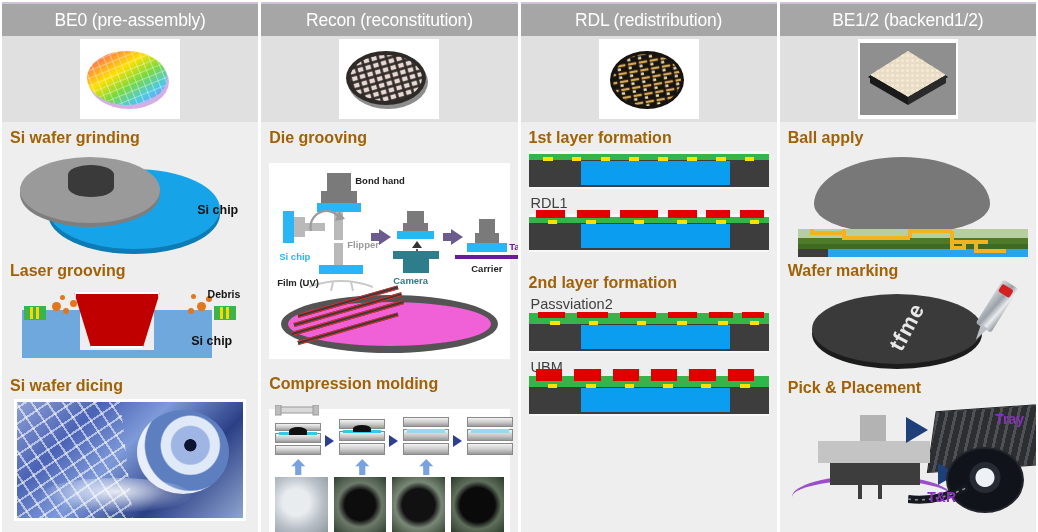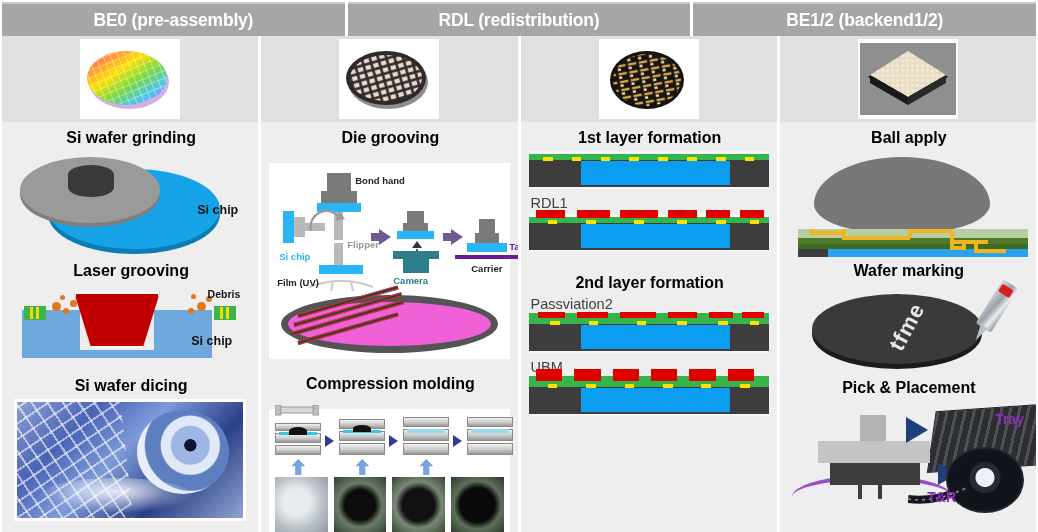--- a/index.html
+++ b/index.html
@@ -24,21 +24,21 @@
     flex: 0 0 36px;
     gap: 3px;
     padding: 2px 2px 0 2px;
     background: #ffffff;
   }
   .header-cell {
     flex: 1 1 0;
     background: #a6a6a6;
     color: #ffffff;
     font-size: 17.5px;
-    font-weight: bold;
+    font-weight: normal;
     display: flex;
     align-items: center;
     justify-content: center;
     letter-spacing: -0.2px;
     border-top: 2px solid #cfc3d8;
     white-space: nowrap;
   }
 
   
   .photo-row {
@@ -74,24 +74,23 @@
   .col {
     flex: 1 1 0;
     background: #eeeeee;
     position: relative;
     padding: 4px 6px 0 6px;
     overflow: hidden;
   }
   .step-title {
     font-size: 16px;
     font-weight: bold;
-    color: #000000;
+    color: #a16207;
     margin: 3px 0 4px 2px;
     white-space: nowrap;
-    text-align: center;
   }
   .sub-title {
     font-size: 14.5px;
     color: #404040;
     margin: 2px 0 3px 4px;
     white-space: nowrap;
   }
 
   
   .grind-art { position: relative; height: 108px; }
@@ -297,20 +296,21 @@
   }
   .lab-purple { position:absolute; font-size:14px; font-weight:bold; color:#8b2fbd; }
 </style>
 </head>
 <body>
 
 <div class="board">
 
   <div class="header-row">
     <div class="header-cell">BE0 (pre-assembly)</div>
+    <div class="header-cell">Recon (reconstitution)</div>
     <div class="header-cell">RDL (redistribution)</div>
     <div class="header-cell">BE1/2 (backend1/2)</div>
   </div>
 
   <div class="photo-row">
     <div class="photo-cell">
       <div class="photo-frame">
         <svg width="96" height="72" viewBox="0 0 96 72">
           <defs>
             <linearGradient id="wg1" x1="0" y1="0" x2="1" y2="1">

